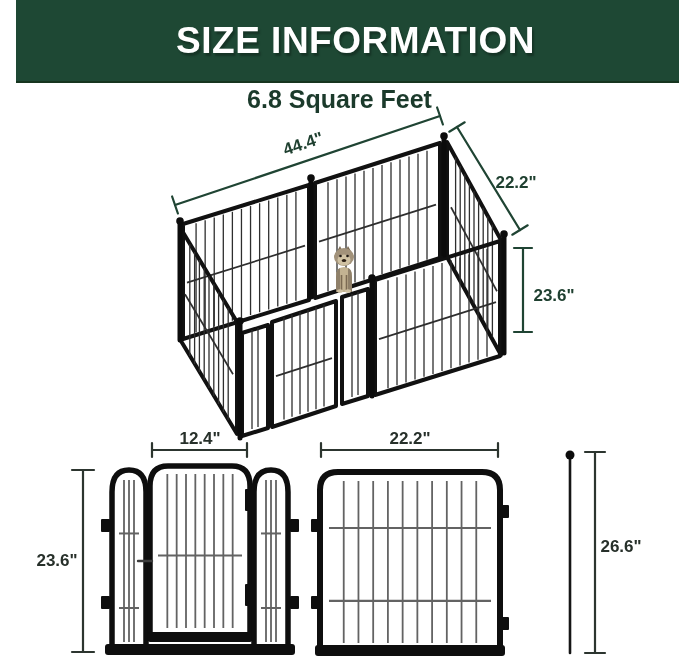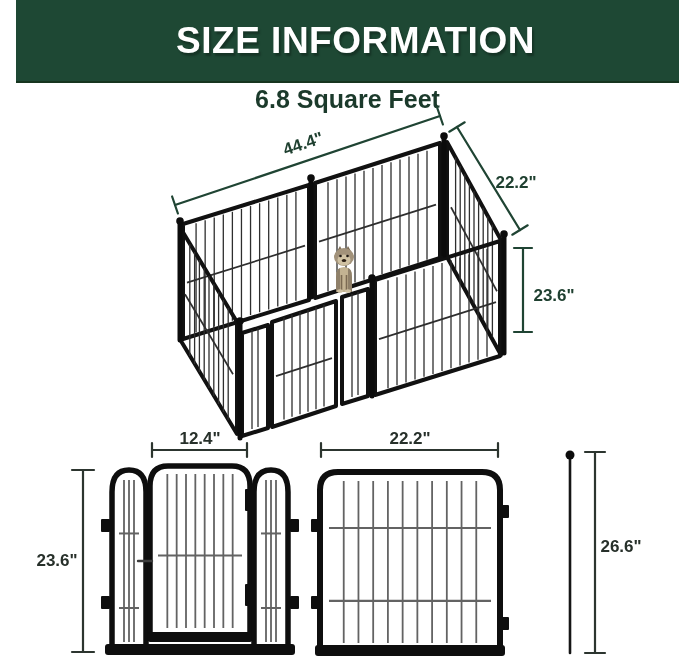--- a/index.html
+++ b/index.html
@@ -2,21 +2,21 @@
 <html><head>
 <meta charset="utf-8">
 <style>
   html,body{margin:0;padding:0;background:#ffffff;}
   .canvas{position:relative;width:679px;height:656px;background:#ffffff;overflow:hidden;
           font-family:"Liberation Sans",sans-serif;}
   .header{position:absolute;top:0;left:16px;width:679px;height:81px;background:#1e4834;
           display:flex;align-items:center;justify-content:center;border-bottom:2px solid #16351f;}
   .header h1{margin:0;color:#ffffff;font-size:37px;font-weight:800;letter-spacing:.5px;
           text-shadow:2px 3px 2px rgba(0,0,0,.28);}
-  .subtitle{position:absolute;top:85px;left:16px;width:663px;text-align:center;
+  .subtitle{position:absolute;top:85px;left:8px;width:663px;text-align:center;
           color:#1b3a2b;font-size:25px;font-weight:700;}
   svg{position:absolute;top:0;left:0;}
   .wframe{fill:none;stroke:#111111;stroke-width:4;stroke-linejoin:round;}
   .dframe{fill:none;stroke:#111111;stroke-width:4;stroke-linejoin:round;}
   .pframe{fill:none;stroke:#0e0e0e;stroke-width:5.5;stroke-linejoin:round;}
   .post{stroke:#0c0c0c;stroke-width:5;stroke-linecap:round;}
   .ball{fill:#0c0c0c;}
   .tab{fill:#0e0e0e;}
   .rail{fill:#0e0e0e;}
   .stake{stroke:#161616;stroke-width:2.6;stroke-linecap:round;}

